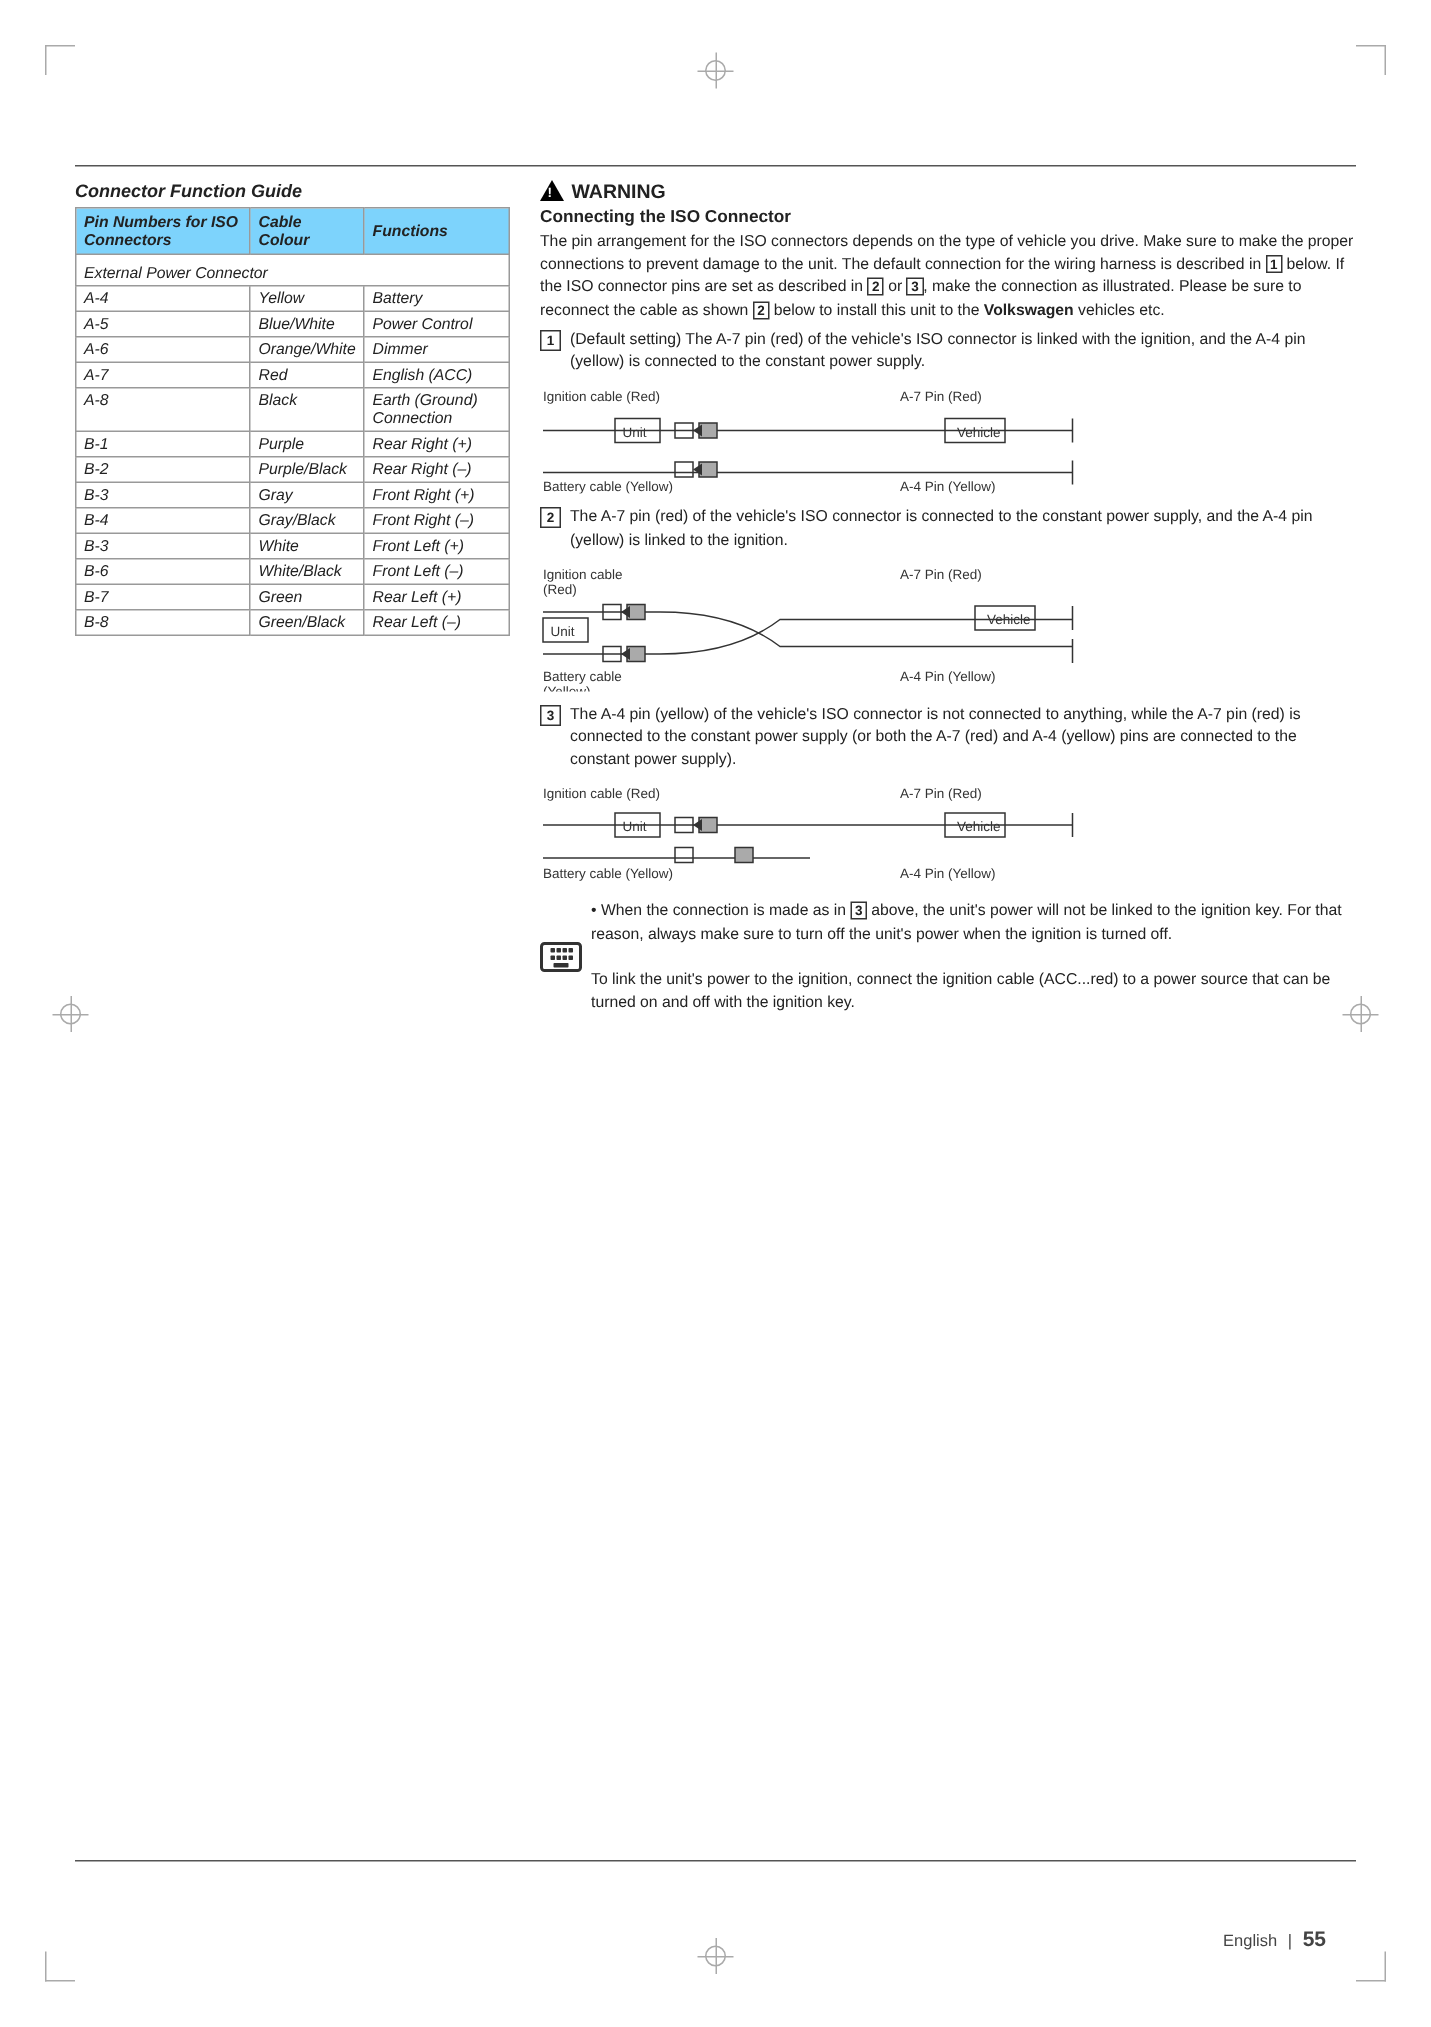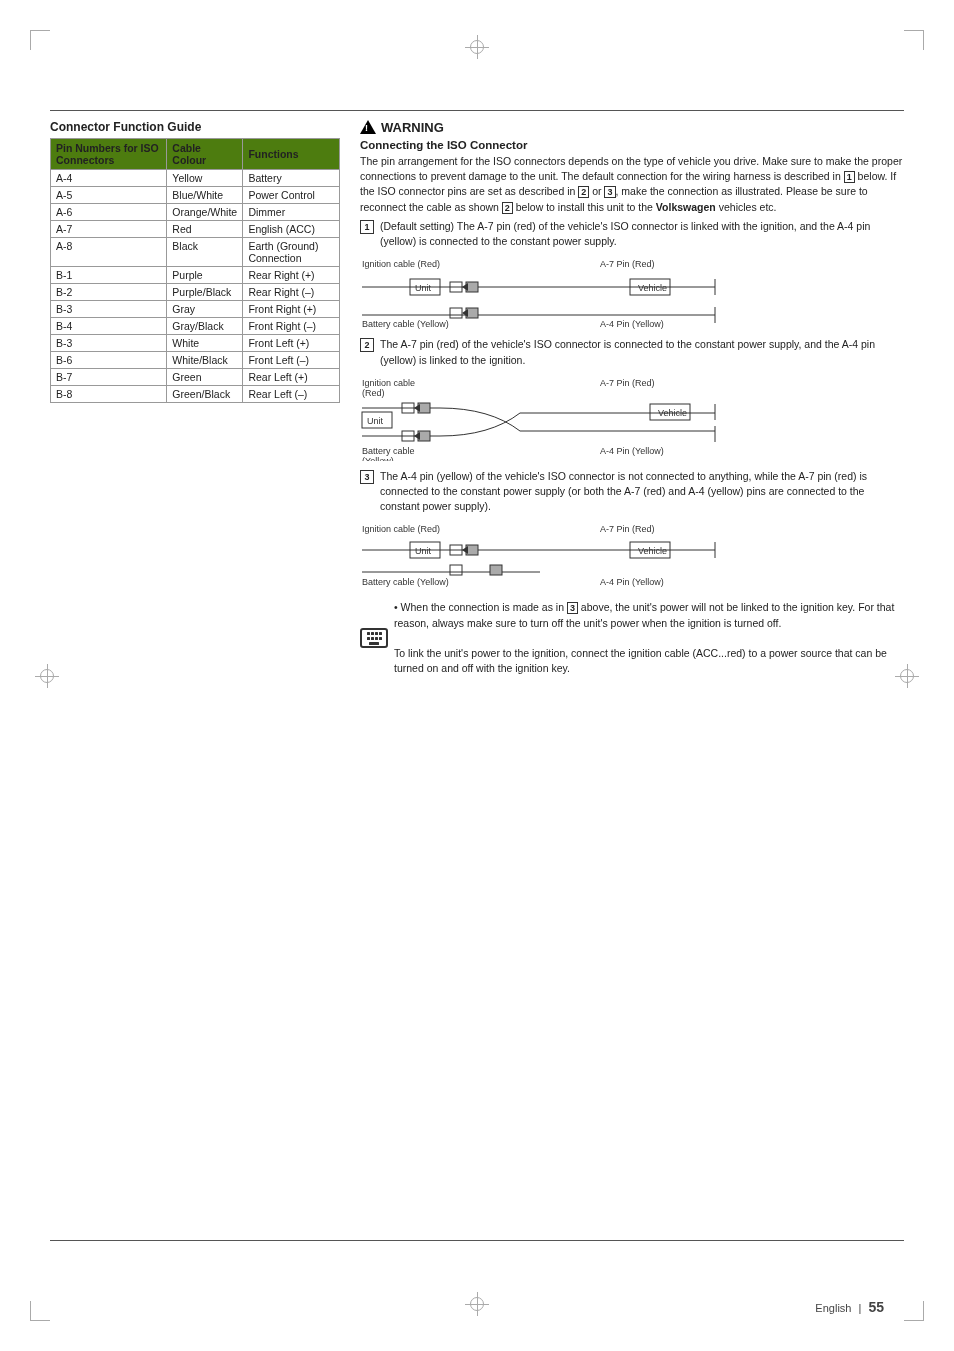--- a/index.html
+++ b/index.html
@@ -86,20 +86,21 @@
       right: 50px;
       bottom: 120px;
       display: flex;
       gap: 20px;
     }
 
     
     .left-col {
       width: 290px;
       flex-shrink: 0;
+      font-style: italic;
     }
 
     
     .right-col {
       flex: 1;
     }
 
     
     .section-title {
       font-weight: bold;
@@ -107,21 +108,21 @@
       margin-bottom: 4px;
     }
 
     
     .connector-table {
       width: 100%;
       border-collapse: collapse;
       font-size: 10.5px;
     }
     .connector-table th {
-      background: #4d7c0f;
+      background: #7dd3fc;
       border: 1px solid #999;
       padding: 3px 5px;
       text-align: left;
       font-weight: bold;
       font-size: 10.5px;
     }
     .connector-table td {
       border: 1px solid #999;
       padding: 2px 5px;
       vertical-align: top;
@@ -241,21 +242,21 @@
     }
     .note-text {
       font-size: 10.5px;
       line-height: 1.45;
       flex: 1;
     }
 
     
     .footer {
       position: absolute;
-      bottom: 36px;
+      bottom: 51px;
       right: 70px;
       font-size: 11px;
       color: #444;
     }
     .footer-separator {
       display: inline-block;
       margin: 0 4px;
     }
     .page-num {
       font-weight: bold;
@@ -293,20 +294,23 @@
 
     <table class="connector-table">
       <thead>
         <tr>
           <th>Pin Numbers for ISO Connectors</th>
           <th>Cable Colour</th>
           <th>Functions</th>
         </tr>
       </thead>
       <tbody id="table-body">
+      <tr class="group-row">
+            <td colspan="3">External Power Connector</td>
+          </tr>
           <tr>
             <td>A-4</td>
             <td>Yellow</td>
             <td>Battery</td>
           </tr>
           <tr>
             <td>A-5</td>
             <td>Blue/White</td>
             <td>Power Control</td>
           </tr>

